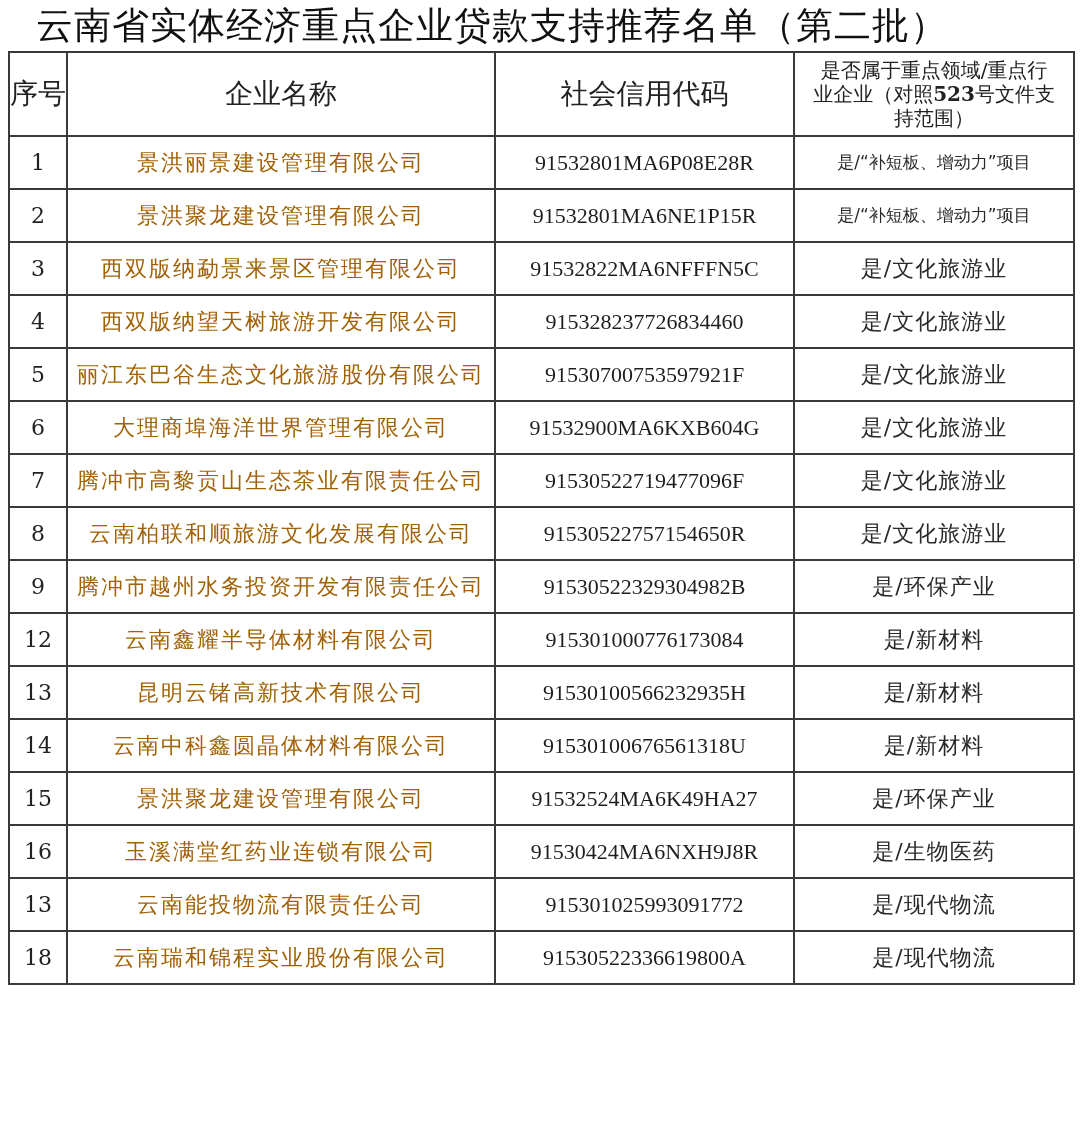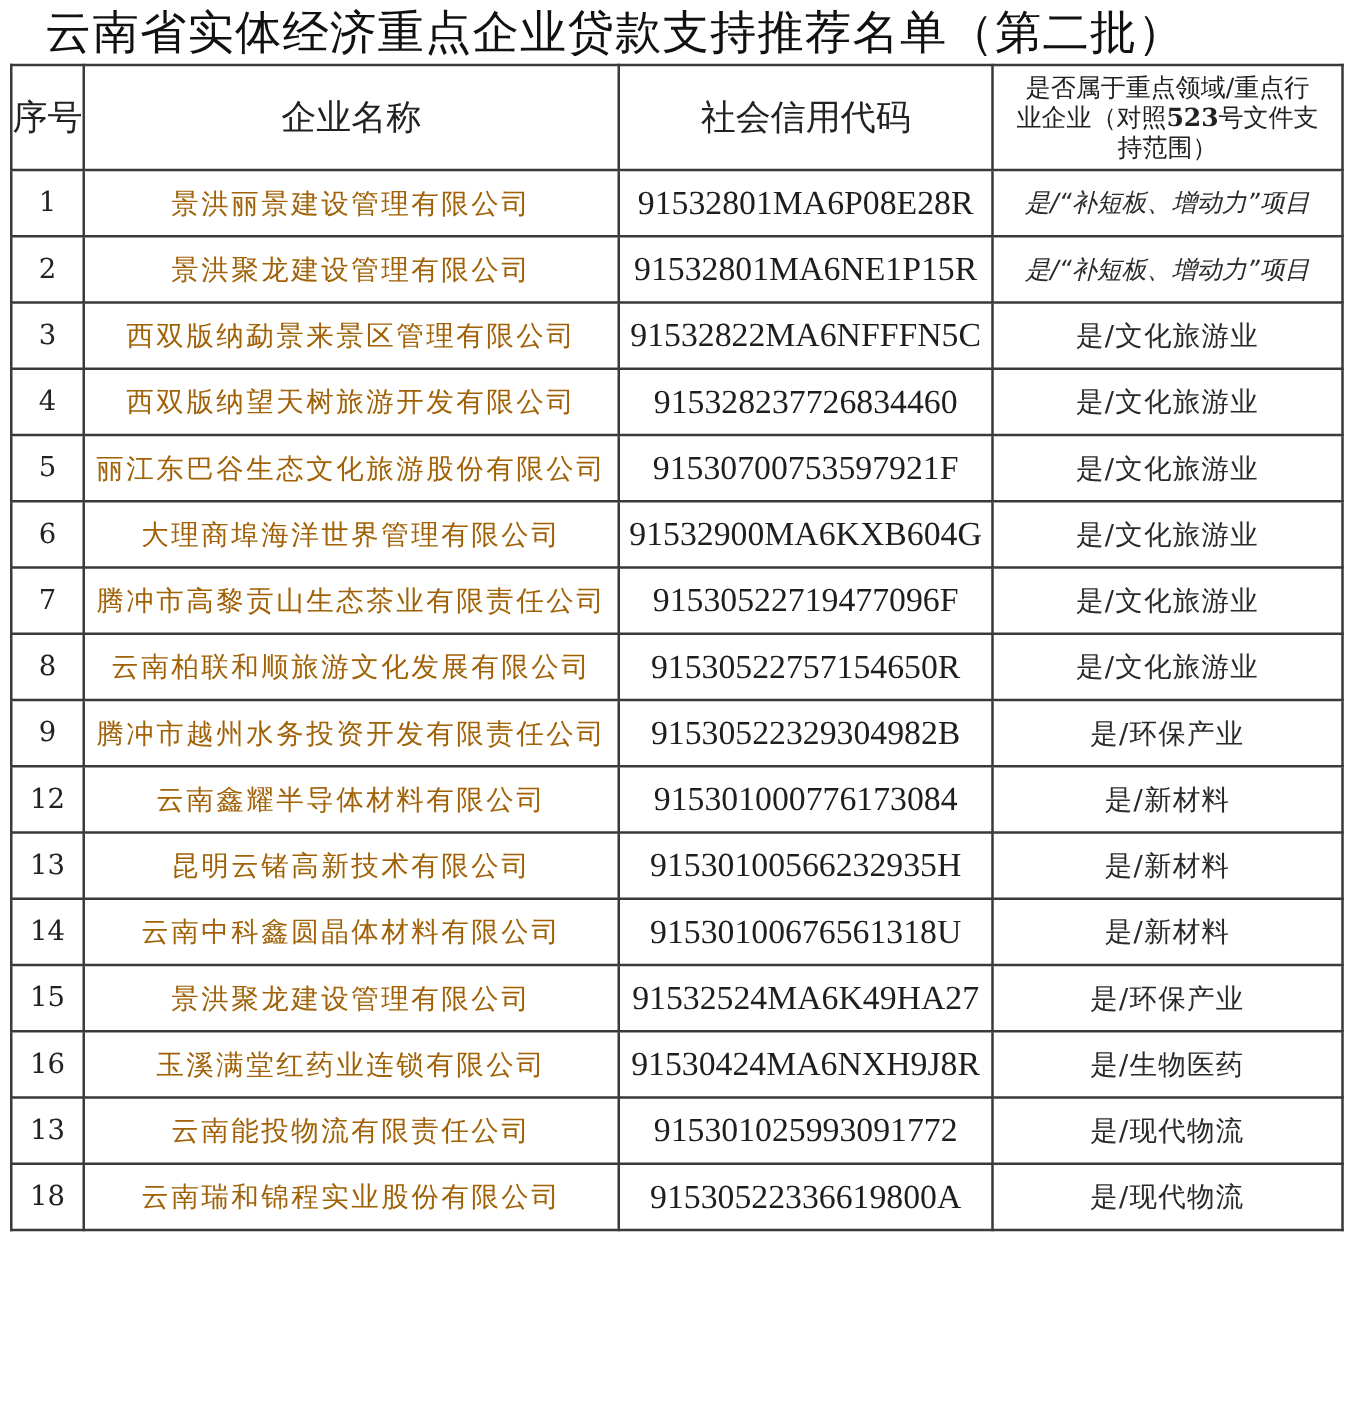--- a/index.html
+++ b/index.html
@@ -77,33 +77,32 @@
       color: #222;
     }
     td.name {
       font-family: "DejaVu Sans", "Liberation Sans", sans-serif;
       font-size: 22px;
       letter-spacing: 2px;
       color: #a16207;
     }
     td.code {
       font-family: "Liberation Serif", "DejaVu Serif", serif;
-      font-size: 27px;
+      font-size: 22px;
       color: #1e1e1e;
     }
     td.flag {
       font-family: "DejaVu Sans", "Liberation Sans", sans-serif;
       font-size: 22px;
       color: #2a2a2a;
       letter-spacing: 1px;
     }
     td.flag.narrow {
       letter-spacing: 0px;
-      font-size: 20px;
-      font-style: italic;
+      font-size: 17px;
     }
   </style>
 </head>
 <body>
 
 <div class="doc-title">云南省实体经济重点企业贷款支持推荐名单（第二批）</div>
 
 <table class="roster">
   <colgroup>
     <col class="c-idx">

